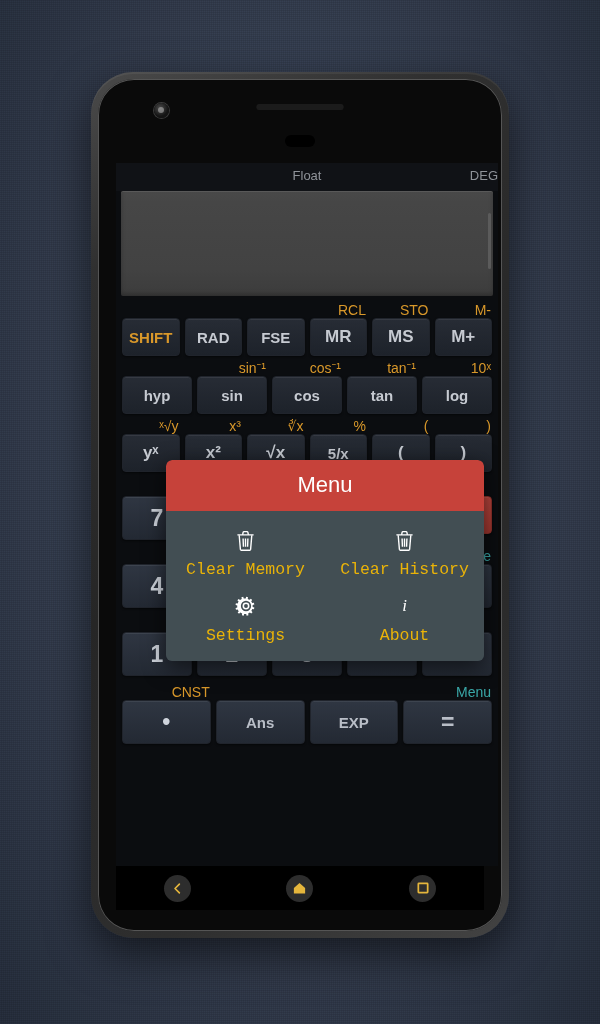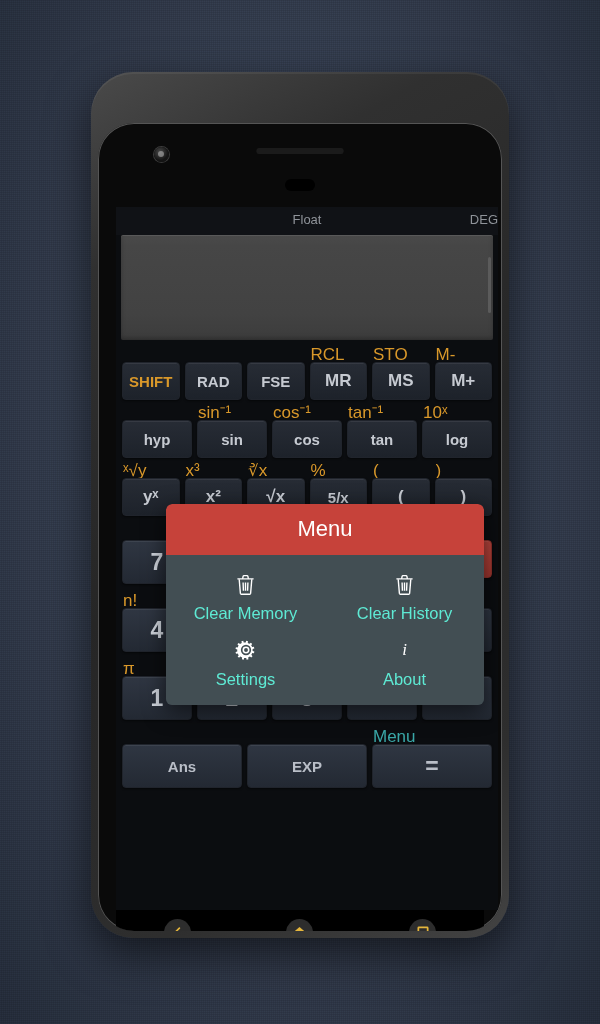--- a/index.html
+++ b/index.html
@@ -26,21 +26,20 @@
     border-radius:42px;
     background:linear-gradient(150deg,#4a4a4a 0%,#303030 18%,#262626 50%,#2e2e2e 82%,#434343 100%);
     box-shadow:0 16px 44px rgba(0,0,0,.55), 0 2px 0 rgba(255,255,255,.06) inset;
   }
   #phone-inner{
     position:absolute;left:7px;top:7px;right:7px;bottom:7px;
     border-radius:36px;
     background:#0a0a0a;
     box-shadow:0 0 0 1px #555 inset;
     overflow:hidden;
-    margin-top:44px;
   }
   #front-cam{
     position:absolute;left:56px;top:24px;width:15px;height:15px;border-radius:50%;
     background:radial-gradient(circle at 40% 35%,#4b4b4b,#141414 60%);
     box-shadow:0 0 0 1px #3a3a3a;
   }
   #front-cam:after{content:"";position:absolute;left:4px;top:4px;width:6px;height:6px;border-radius:50%;background:#b9b9b9;opacity:.55;}
   #earpiece{
     position:absolute;left:50%;transform:translateX(-50%);top:25px;width:87px;height:5px;border-radius:3px;
     background:#1b1b1b;box-shadow:0 1px 0 rgba(255,255,255,.07);
@@ -76,22 +75,22 @@
   }
   #display .dval{
     position:absolute;right:12px;bottom:6px;color:#e8e8e8;font-size:26px;
   }
 
   
   #keypad{position:absolute;left:0;right:0;top:140px;bottom:0;background:#0b0d10;padding:0 7px;}
   .krow{display:flex;gap:7px;position:relative;}
   .kcell{flex:1;display:flex;flex-direction:column;align-items:center;}
   .sup{
-    height:15px;line-height:15px;font-size:17px;color:#d9982a;white-space:nowrap;
-    width:100%;text-align:left;overflow:hidden;
+    height:15px;line-height:15px;font-size:14px;color:#d9982a;white-space:nowrap;
+    width:100%;text-align:right;overflow:hidden;
   }
   .sup.teal{color:#3aa8a8;}
   .sup.blank{color:transparent;}
   .key{
     width:100%;height:36px;border-radius:4px;
     background:linear-gradient(180deg,#272c35 0%,#1d222a 100%);
     box-shadow:0 1px 0 rgba(255,255,255,.07) inset,0 1px 2px rgba(0,0,0,.5);
     color:#c6cad1;font-size:17px;font-weight:bold;
     display:flex;align-items:center;justify-content:center;
     border:1px solid #20242c;
@@ -123,21 +122,21 @@
   }
   #dialog-header{
     background:#c6423a;color:#ffffff;text-align:center;
     font-size:22px;padding:12px 0 13px;
     border-radius:6px 6px 0 0;
   }
   #dialog-body{background:#424e53;padding:8px 0 10px;}
   .dgrid{display:flex;}
   .ditem{flex:1;text-align:center;padding:8px 0 6px;}
   .ditem .dicon{height:26px;display:flex;align-items:center;justify-content:center;color:#fff;}
-  .ditem .dlabel{color:#5eead4;font-size:16.5px;margin-top:7px;}
+  .ditem .dlabel{color:#eab308;font-size:16.5px;margin-top:7px;font-family:Liberation Mono, monospace;}
   .ditem .dicon.info{font-size:17px;font-style:italic;font-family:"Liberation Serif",serif;}
 </style>
 </head>
 <body>
 
 <div id="backdrop"></div>
 
 <div id="phone">
   <div id="phone-inner">
 
@@ -298,20 +297,24 @@
               <div class="sup blank">&nbsp;</div>
               <div class="key op">+</div>
             </div>
             <div class="kcell">
               <div class="sup blank">&nbsp;</div>
               <div class="key op">−</div>
             </div>
           </div>
         <div class="row-gap"></div>
         <div class="krow">
+            <div class="kcell">
+              <div class="sup">CNST</div>
+              <div class="key num">•</div>
+            </div>
             <div class="kcell">
               <div class="sup blank">&nbsp;</div>
               <div class="key op sm">Ans</div>
             </div>
             <div class="kcell">
               <div class="sup blank">&nbsp;</div>
               <div class="key op sm">EXP</div>
             </div>
             <div class="kcell">
               <div class="sup teal">Menu</div>

